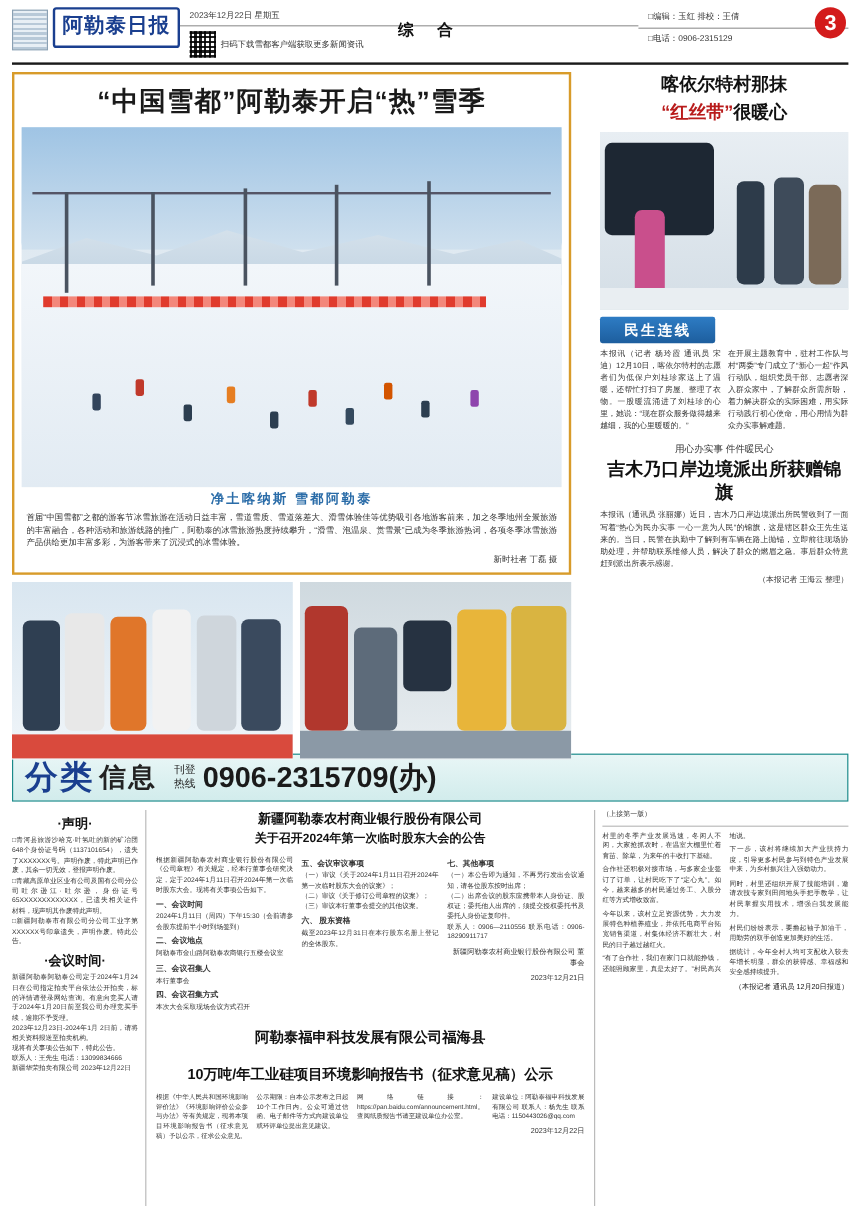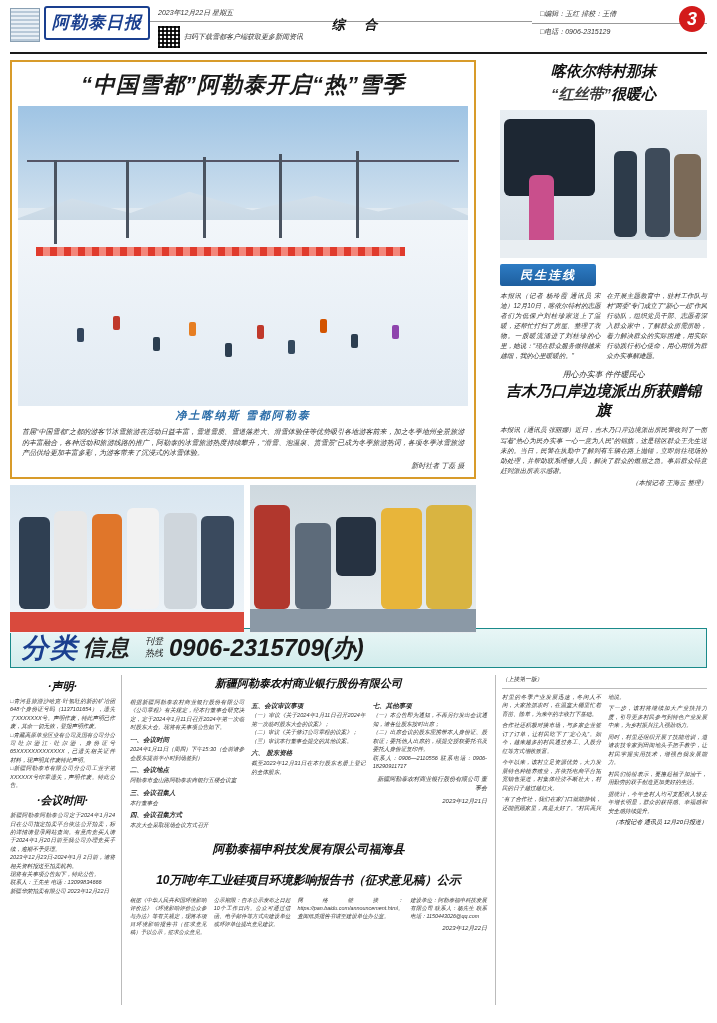--- a/index.html
+++ b/index.html
@@ -5,21 +5,21 @@
   * { box-sizing: border-box; }
   html, body { margin:0; padding:0; }
   body {
     width: 717px;
     height: 1023px;
     background: #ffffff;
     font-family: "Liberation Sans", "DejaVu Sans", sans-serif;
     color: #111;
     overflow: hidden;
   }
-  .page { position: relative; width: 717px; height: 1017px; padding: 6px 10px; font-style: italic; }
+  .page { position: relative; width: 717px; height: 1017px; padding: 6px 10px; }
 
   
   .masthead { display:flex; align-items:flex-start; height:48px; border-bottom:2px solid #1a1a1a; padding-bottom:2px; }
   .mh-logo { width:30px; height:34px; background:
       repeating-linear-gradient(0deg,#b8c9d8 0 2px,#e8eff5 2px 4px);
       border:1px solid #8aa0b3; margin-top:2px; }
   .mh-name { margin-left:4px; border:2px solid #1a3f8f; border-radius:3px; padding:2px 6px;
              color:#1a3f8f; font-weight:bold; font-size:17px; letter-spacing:1px;
              font-family:"DejaVu Sans", sans-serif; line-height:1.5; }
   .mh-mid { flex:1; display:flex; flex-direction:column; }
@@ -68,21 +68,21 @@
   
   .photo-row { display:flex; gap:6px; margin-top:6px; height:148px; }
   .photo-snow { flex:1.03; position:relative; overflow:hidden;
      background:linear-gradient(#d9e6f0,#f0f5f9); }
   .photo-office { flex:1; position:relative; overflow:hidden;
      background:linear-gradient(#cfd9df,#e9eef1); }
   .blob { position:absolute; border-radius:6px; }
 
   
   .r-head { text-align:center; font-size:15px; font-weight:bold; line-height:1.5; }
-  .r-head .red { color:#404040; }
+  .r-head .red { color:#b91c1c; }
   .r-photo { height:148px; margin-top:5px; position:relative; overflow:hidden;
      background:linear-gradient(#e8eef3,#d4dee6); }
   .r-banner { margin-top:6px; height:22px; background:linear-gradient(#2e7cc4,#1d5e9e);
       color:#fff; font-size:12px; font-weight:bold; display:flex; align-items:center;
       justify-content:center; letter-spacing:2px; width:96px; border-radius:2px; }
   .r-cols { display:flex; gap:6px; margin-top:5px; }
   .r-col { flex:1; font-size:6.5px; line-height:1.55; color:#333; text-align:justify; }
   .r-sub { text-align:center; font-size:8px; color:#333; margin-top:8px; }
   .r-title2 { text-align:center; font-size:15px; font-weight:bold; margin-top:2px; }
   .r-body { font-size:6.5px; line-height:1.55; color:#333; margin-top:5px; text-align:justify;}
@@ -243,20 +243,21 @@
       <div class="b-h">·会议时间·</div>
       <div class="b-p">新疆阿勒泰阿勒泰公司定于2024年1月24日在公司指定拍卖平台依法公开拍卖，标的详情请登录网站查询。有意向竞买人请于2024年1月20日前至我公司办理竞买手续，逾期不予受理。</div>
       <div class="b-p">2023年12月23日-2024年1月  2日前，请将相关资料报送至拍卖机构。</div>
       <div class="b-p">现将有关事项公告如下，特此公告。</div>
       <div class="b-p">联系人：王先生  电话：13099834666</div>
       <div class="b-p">新疆华荣拍卖有限公司  2023年12月22日</div>
     </div>
 
     <div class="b-mid">
       <div class="b-notice-title">新疆阿勒泰农村商业银行股份有限公司</div>
+      <div class="b-notice-sub">关于召开2024年第一次临时股东大会的公告</div>
       <div class="b-3col">
         <div class="c">
           <div>根据新疆阿勒泰农村商业银行股份有限公司《公司章程》有关规定，经本行董事会研究决定，定于2024年1月11日召开2024年第一次临时股东大会。现将有关事项公告如下。</div>
           <div class="b-sub-h">一、会议时间</div>
           <div>2024年1月11日（周四）下午15:30（会前请参会股东提前半小时到场签到）</div>
           <div class="b-sub-h">二、会议地点</div>
           <div>阿勒泰市金山路阿勒泰农商银行五楼会议室</div>
           <div class="b-sub-h">三、会议召集人</div>
           <div>本行董事会</div>
           <div class="b-sub-h">四、会议召集方式</div>

